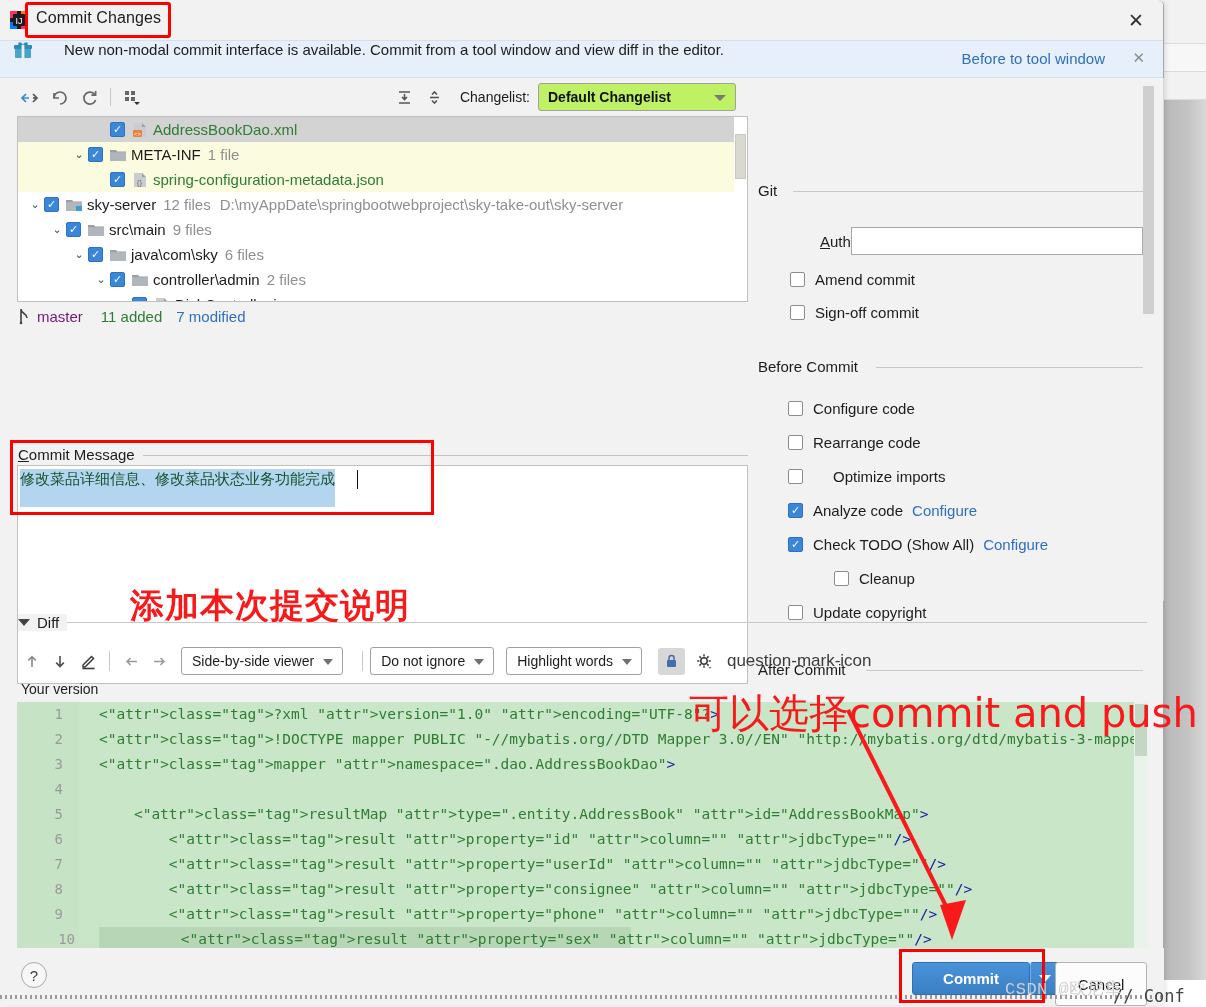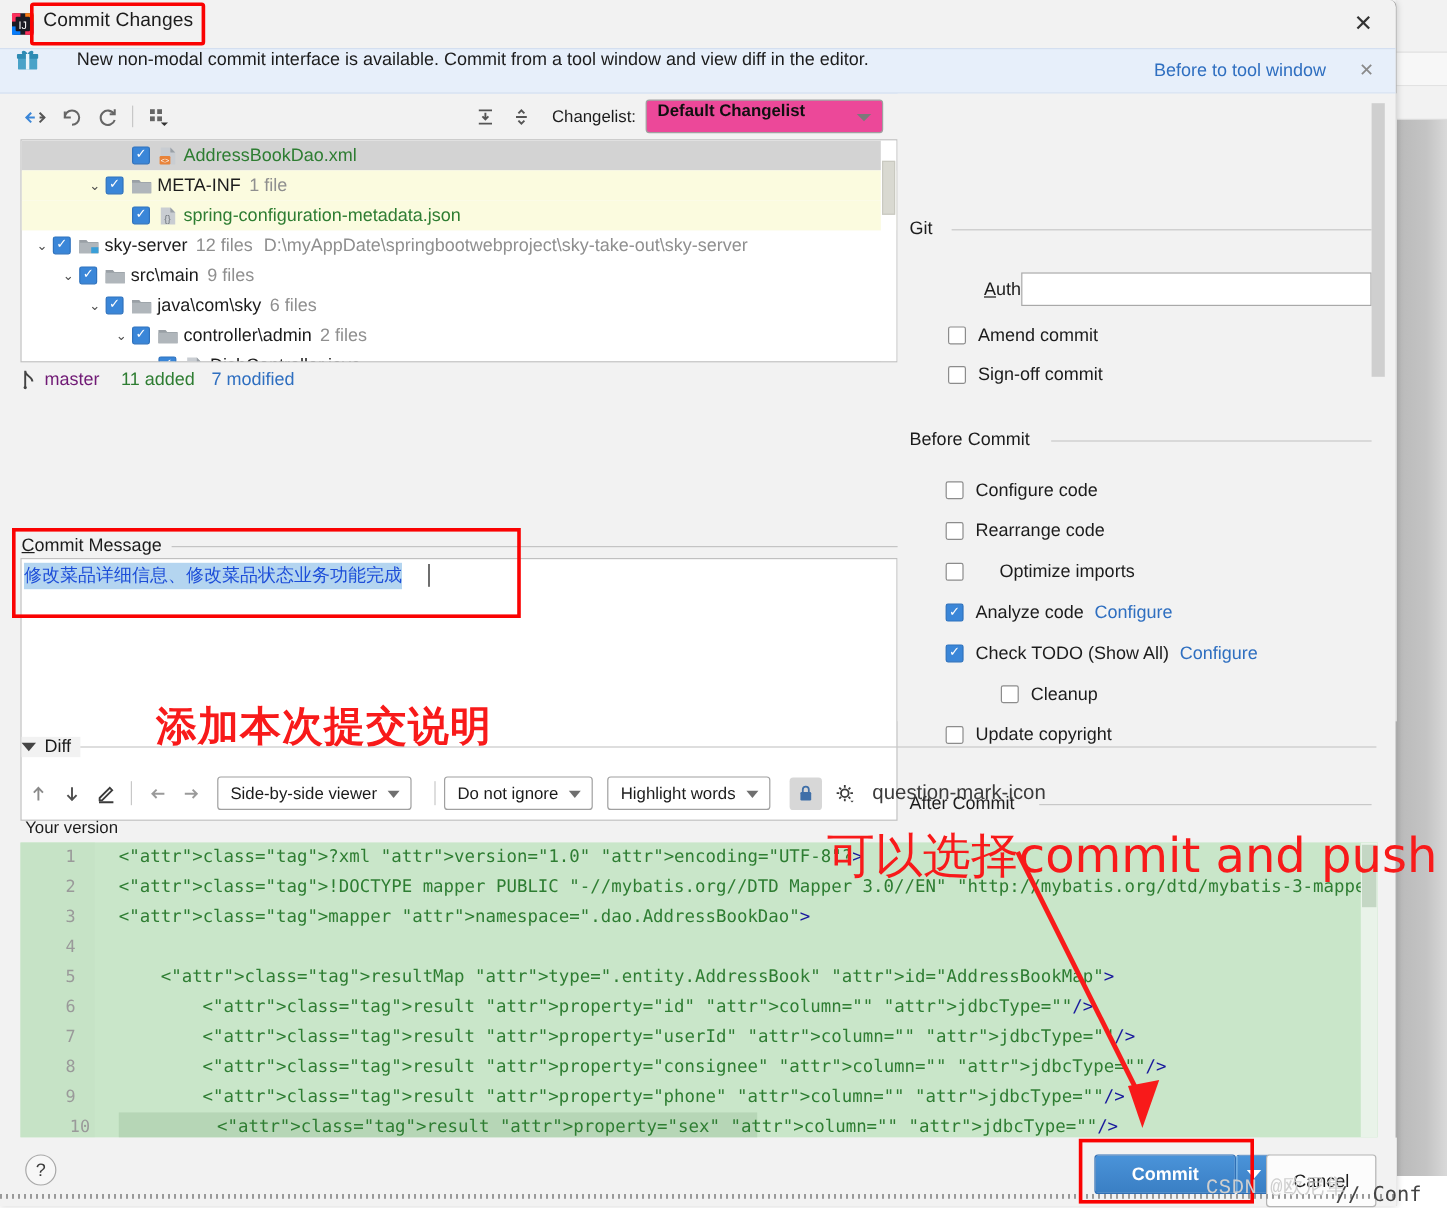--- a/index.html
+++ b/index.html
@@ -78,23 +78,23 @@
 
   
   #tree-toolbar {
     position: absolute; left: 0; top: 0; width: 748px; height: 38px;
     display: flex; align-items: center;
   }
   .tbtn { width: 30px; height: 26px; display:flex; align-items:center; justify-content:center; cursor:pointer; }
   .tsep { width:1px; height:18px; background:#c8c8c8; margin: 0 6px; }
   #changelist-label { font-size: 14px; color:#1c1c1c; margin-left: 10px; }
   #changelist-combo {
-    margin-left: 8px; width: 198px; height: 28px; background:#ec4899;
+    margin-left: 8px; width: 198px; height: 28px; background:#bef264;
     border: 1px solid #a0a0a0; border-radius: 3px;
-    display:flex; align-items:flex-start; position:relative;
+    display:flex; align-items:center; position:relative;
   }
   #changelist-combo .val { font-size: 14px; font-weight: bold; color:#101010; margin-left: 9px; }
   #changelist-combo .caret {
     position:absolute; right: 9px; top: 11px;
     width:0;height:0;border-left:6px solid transparent;border-right:6px solid transparent;border-top:6px solid #7a7a7a;
   }
 
   
   #tree-box {
     position:absolute; left: 17px; top: 38px; width: 731px; height: 186px;
@@ -136,21 +136,21 @@
   #cm-line {
     position:absolute; left:18px; top:377px; right:55px; height:1px; background:#c4c4c4;
   }
   #cm-clock { position:absolute; right:16px; top:363px; width:20px; height:20px; }
   #cm-box {
     position:absolute; left:17px; top:387px; width:731px; height:219px;
     background:#fff; border:1px solid #c0c0c0;
   }
   #cm-text {
     position:absolute; left:2px; top:3px;
-    font-size:15px; color:#1d4ed8; background:#b4d5f0; padding:1px 0 2px 0;
+    font-size:15px; color:#14532d; background:#b4d5f0; padding:1px 0 18px 0;
     font-family:"DejaVu Sans", sans-serif;
   }
   #cm-caret { position:absolute; left:339px; top:4px; width:1px; height:19px; background:#101010; }
   #cm-annotation {
     position:absolute; left:130px; top:505px;
     font-size:34px; color:#f81a1a; font-weight:bold;
     font-family:"DejaVu Sans", sans-serif; letter-spacing:1px;
   }
   #cm-hl {
     position:absolute; left:10px; top:362px; width:424px; height:75px;

